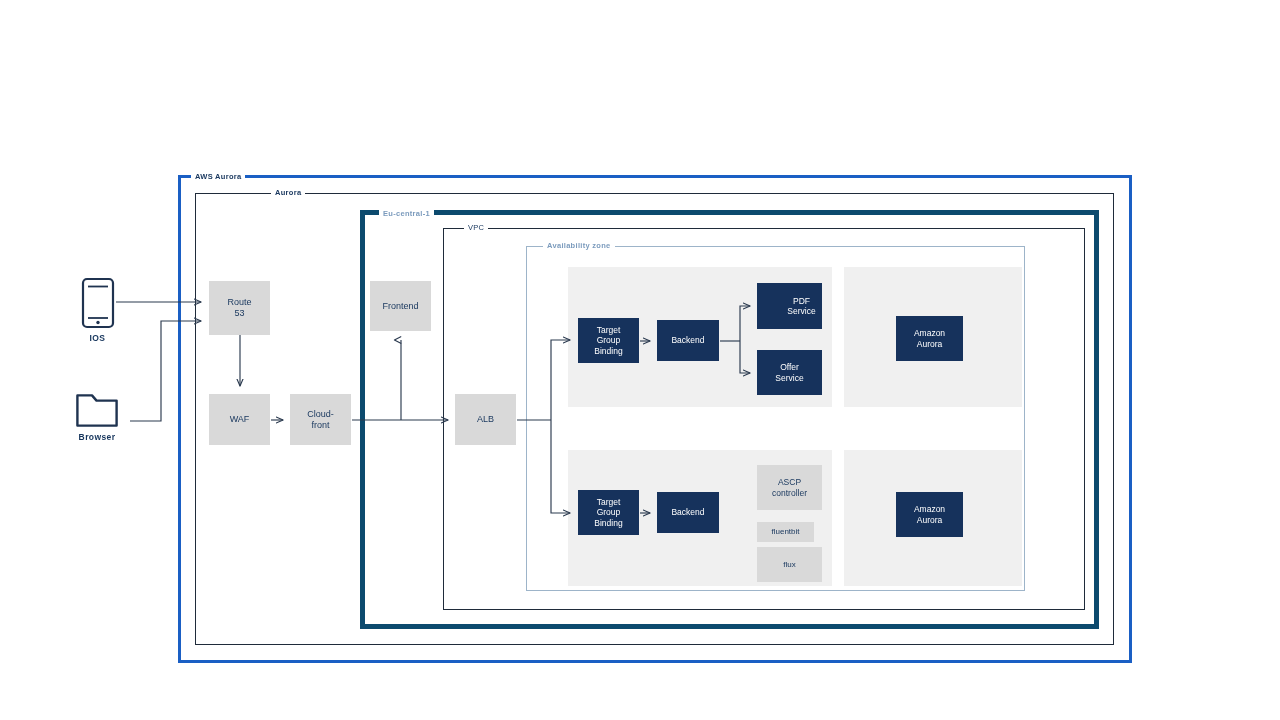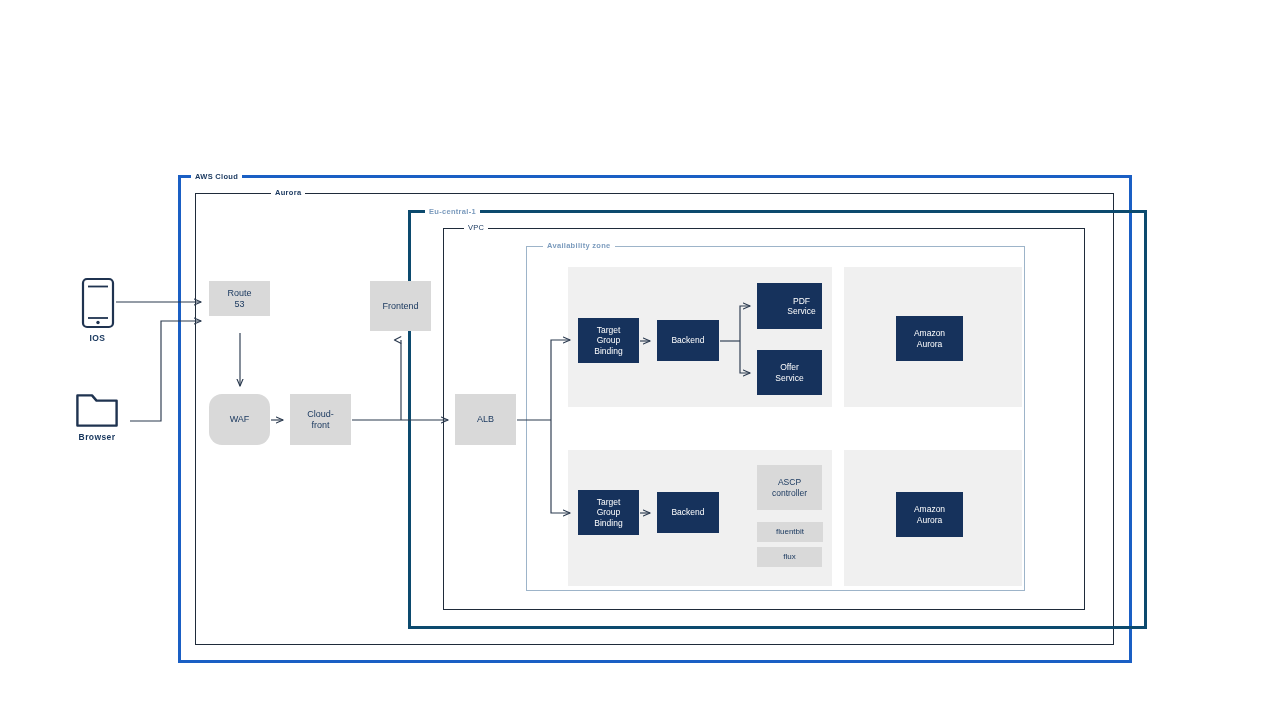--- a/index.html
+++ b/index.html
@@ -26,21 +26,21 @@
     background:#ffffff;padding:0 4px;white-space:nowrap;
     letter-spacing:0.3px;
   }
 
   #grp-aws{left:178px;top:175px;width:954px;height:488px;border:3px solid #1a5fc4;}
   #lbl-aws{left:10px;top:-6px;color:#17365d;}
 
   #grp-account{left:195px;top:193px;width:919px;height:452px;border:1px solid #1f2b3a;}
   #lbl-account{left:75px;top:-6px;color:#17365d;font-weight:bold;}
 
-  #grp-region{left:360px;top:210px;width:739px;height:419px;border:3px solid #0c4a6e;margin-left:48px;}
+  #grp-region{left:360px;top:210px;width:739px;height:419px;border:5px solid #0c4a6e;}
   #lbl-region{left:14px;top:-6px;color:#7b9bbd;font-weight:bold;}
 
   #grp-vpc{left:443px;top:228px;width:642px;height:382px;border:1px solid #1f2b3a;}
   #lbl-vpc{left:20px;top:-6px;color:#17365d;font-weight:normal;}
 
   #grp-az{left:526px;top:246px;width:499px;height:345px;border:1px solid #9db4c9;}
   #lbl-az{left:16px;top:-6px;color:#7b9bbd;font-weight:bold;}
 
   
   .panel{background:#f0f0f0;}
@@ -50,37 +50,37 @@
   #panel-bot-db{left:844px;top:450px;width:178px;height:136px;}
 
   
   .node{
     display:flex;align-items:center;justify-content:center;
     text-align:center;line-height:1.18;
   }
   .node-gray{background:#d9d9d9;color:#17365d;}
   .node-navy{background:#16325c;color:#ffffff;}
 
-  #n-route53{left:209px;top:281px;width:61px;height:35px;font-size:9px;}
-  #n-waf{left:209px;top:394px;width:61px;height:51px;font-size:9px;border-radius:13px;}
+  #n-route53{left:209px;top:281px;width:61px;height:54px;font-size:9px;}
+  #n-waf{left:209px;top:394px;width:61px;height:51px;font-size:9px;}
   #n-cloudfront{left:290px;top:394px;width:61px;height:51px;font-size:9px;}
   #n-frontend{left:370px;top:281px;width:61px;height:50px;font-size:9px;}
   #n-alb{left:455px;top:394px;width:61px;height:51px;font-size:9px;}
 
   #n-tgb-top{left:578px;top:318px;width:61px;height:45px;font-size:8.5px;}
   #n-backend-top{left:657px;top:320px;width:62px;height:41px;font-size:8.5px;}
   #n-pdf{left:757px;top:283px;width:65px;height:46px;font-size:8.5px;padding-left:24px;}
   #n-offer{left:757px;top:350px;width:65px;height:45px;font-size:8.5px;}
   #n-aurora-top{left:896px;top:316px;width:67px;height:45px;font-size:8.5px;}
 
   #n-tgb-bot{left:578px;top:490px;width:61px;height:45px;font-size:8.5px;}
   #n-backend-bot{left:657px;top:492px;width:62px;height:41px;font-size:8.5px;}
   #n-ascp{left:757px;top:465px;width:65px;height:45px;font-size:8.5px;}
-  #n-fluentbit{left:757px;top:522px;width:66px;height:20px;font-size:8px;}
-  #n-flux{left:757px;top:547px;width:65px;height:20px;font-size:8px;}
+  #n-fluentbit{left:757px;top:522px;width:57px;height:20px;font-size:8px;}
+  #n-flux{left:757px;top:547px;width:65px;height:35px;font-size:8px;}
   #n-aurora-bot{left:896px;top:492px;width:67px;height:45px;font-size:8.5px;}
 
   
   .client{display:flex;flex-direction:column;align-items:center;}
   #client-ios{left:70px;top:277px;width:55px;height:75px;}
   #client-browser{left:66px;top:392px;width:62px;height:58px;}
   .client-label{
     font-size:8.5px;font-weight:bold;color:#17365d;
     margin-top:4px;letter-spacing:0.4px;white-space:nowrap;
   }
@@ -89,21 +89,21 @@
   #wires{position:absolute;left:0;top:0;width:1280px;height:720px;
          pointer-events:none;}
 </style>
 </head>
 <body>
 
 <div id="stage">
 
 
   <div class="abs group" id="grp-aws">
-    <span class="group-label" id="lbl-aws">AWS Cloud</span>
+    <span class="group-label" id="lbl-aws">AWS Aurora</span>
   </div>
 
   <div class="abs group" id="grp-account">
     <span class="group-label" id="lbl-account">Aurora</span>
   </div>
 
   <div class="abs group" id="grp-region">
     <span class="group-label" id="lbl-region">Eu-central-1</span>
   </div>
 

